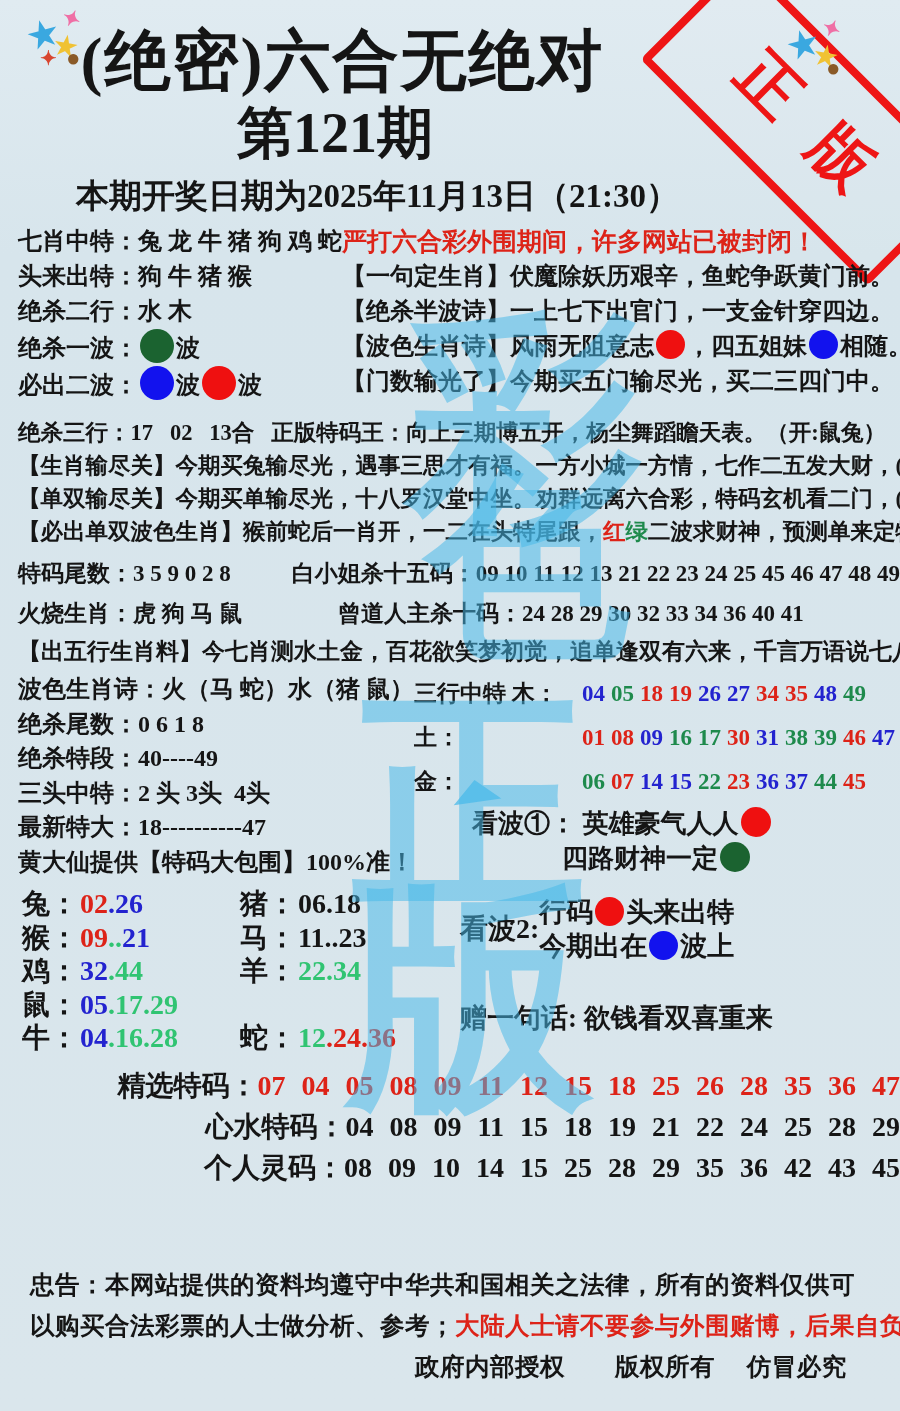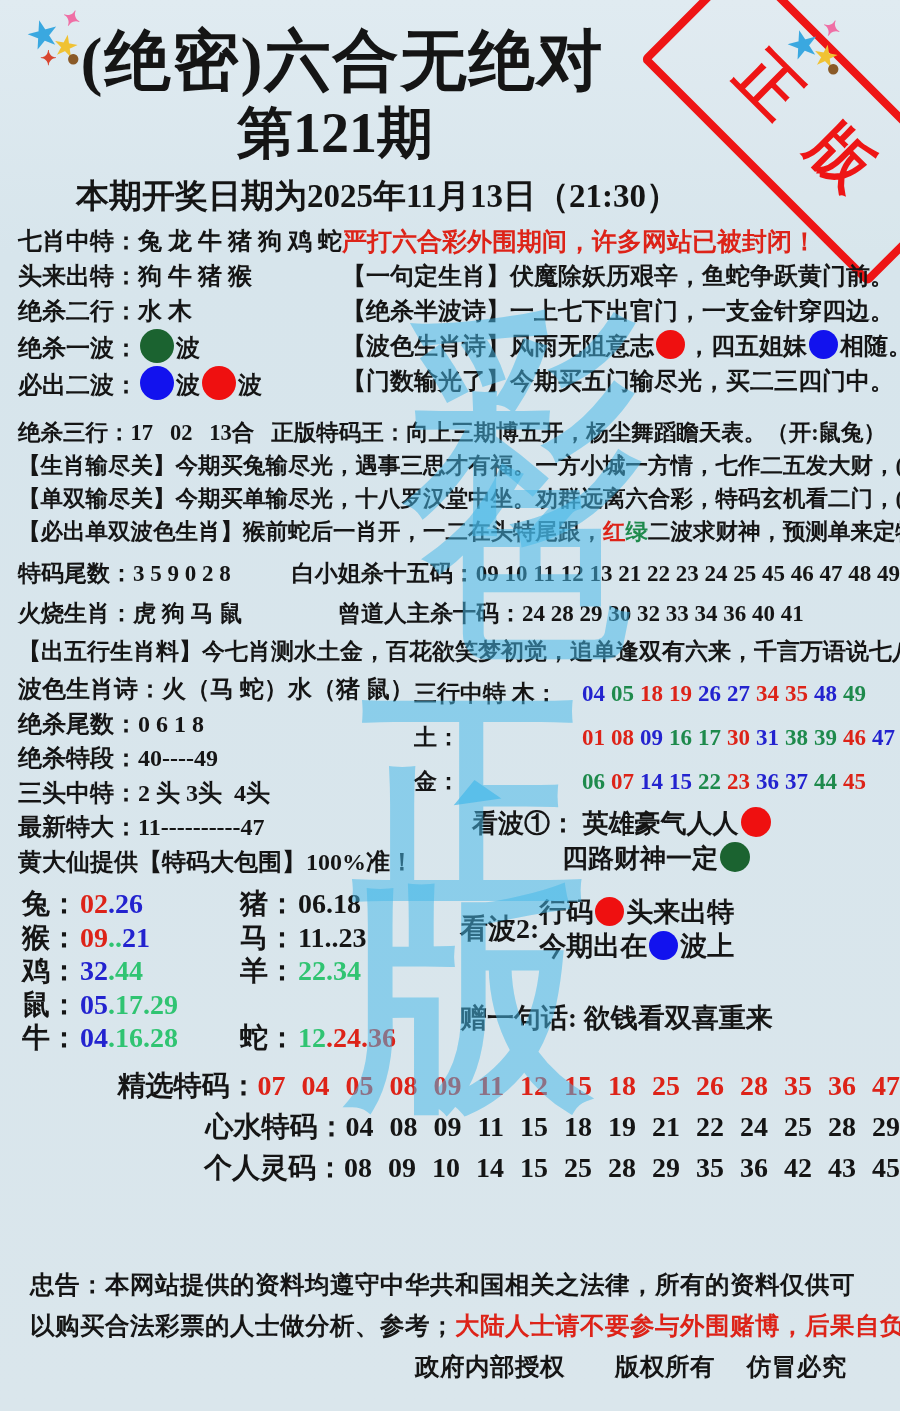--- a/index.html
+++ b/index.html
@@ -177,21 +177,21 @@
     <div class="five-row">
       <div class="line"><span class="seg">【出五行生肖料】今七肖测水土金，百花欲笑梦初觉，追单逢双有六来，千言万语说七八。</span></div>
     </div>
 
     <div class="lower-grid">
       <div class="lower-left">
         <div class="line"><span class="seg">波色生肖诗：火（马 蛇）水（猪 鼠）</span></div>
         <div class="line"><span class="seg">绝杀尾数：0 6 1 8</span></div>
         <div class="line"><span class="seg">绝杀特段：40----49</span></div>
         <div class="line"><span class="seg">三头中特：2 头 3头  4头</span></div>
-        <div class="line"><span class="seg">最新特大：11----------47</span></div>
+        <div class="line"><span class="seg">最新特大：18----------47</span></div>
         <div class="line"><span class="seg">黄大仙提供【特码大包围】100%准！</span></div>
       </div>
       <div class="lower-right">
         <div class="tri-row">
           <span class="tri-label">三行中特 木：</span>
           <span class="tri-nums"><span class="seg" style="color: rgb(35, 35, 207);">04</span><span class="seg" style="color: rgb(30, 138, 76);">05</span><span class="seg" style="color: rgb(221, 35, 24);">18</span><span class="seg" style="color: rgb(221, 35, 24);">19</span><span class="seg" style="color: rgb(35, 35, 207);">26</span><span class="seg" style="color: rgb(35, 35, 207);">27</span><span class="seg" style="color: rgb(221, 35, 24);">34</span><span class="seg" style="color: rgb(221, 35, 24);">35</span><span class="seg" style="color: rgb(35, 35, 207);">48</span><span class="seg" style="color: rgb(30, 138, 76);">49</span></span>
         </div>
         <div class="tri-row">
           <span class="tri-label">土：</span>
           <span class="tri-nums"><span class="seg" style="color: rgb(221, 35, 24);">01</span><span class="seg" style="color: rgb(221, 35, 24);">08</span><span class="seg" style="color: rgb(35, 35, 207);">09</span><span class="seg" style="color: rgb(30, 138, 76);">16</span><span class="seg" style="color: rgb(30, 138, 76);">17</span><span class="seg" style="color: rgb(221, 35, 24);">30</span><span class="seg" style="color: rgb(35, 35, 207);">31</span><span class="seg" style="color: rgb(30, 138, 76);">38</span><span class="seg" style="color: rgb(30, 138, 76);">39</span><span class="seg" style="color: rgb(221, 35, 24);">46</span><span class="seg" style="color: rgb(35, 35, 207);">47</span></span>

